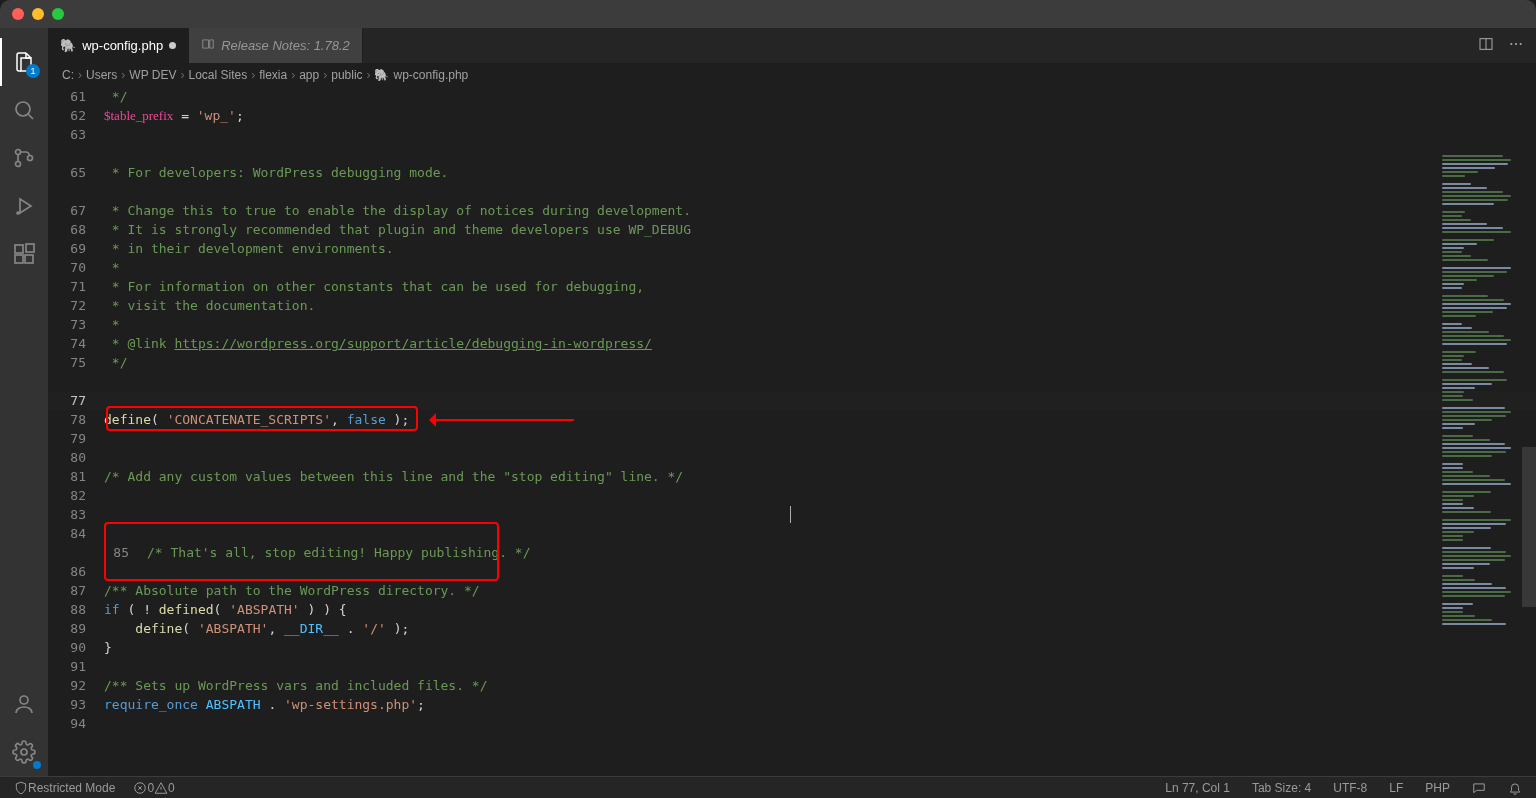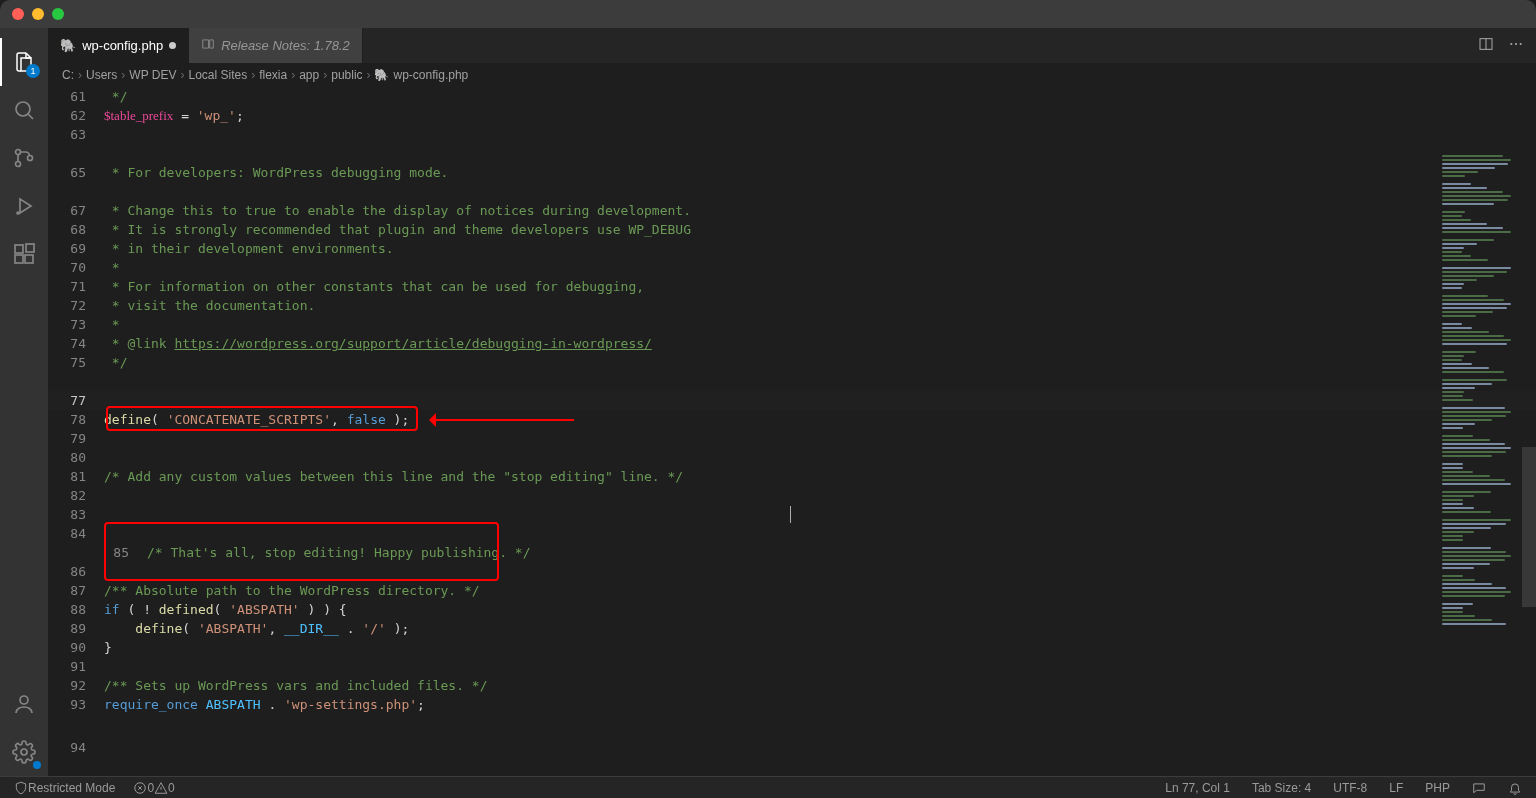--- a/index.html
+++ b/index.html
@@ -210,21 +210,21 @@
         <div class="line" style="top: 437px;"><span class="lnnum">84</span><span></span></div>
         <div class="line" style="top: 456px; padding-left: 43px;"><span class="lnnum">85</span><span><span class="c-comment">/* That's all, stop editing! Happy publishing. */</span></span></div>
         <div class="line" style="top: 475px;"><span class="lnnum">86</span><span></span></div>
         <div class="line" style="top: 494px;"><span class="lnnum">87</span><span><span class="c-comment">/** Absolute path to the WordPress directory. */</span></span></div>
         <div class="line" style="top: 513px;"><span class="lnnum">88</span><span><span class="c-kw">if</span><span class="c-punc"> ( </span><span class="c-op">!</span> <span class="c-func">defined</span><span class="c-punc">( </span><span class="c-str">'ABSPATH'</span><span class="c-punc"> ) ) {</span></span></div>
         <div class="line" style="top: 532px;"><span class="lnnum">89</span><span>    <span class="c-func">define</span><span class="c-punc">( </span><span class="c-str">'ABSPATH'</span><span class="c-punc">, </span><span class="c-const">__DIR__</span> <span class="c-op">.</span> <span class="c-str">'/'</span><span class="c-punc"> );</span></span></div>
         <div class="line" style="top: 551px;"><span class="lnnum">90</span><span><span class="c-punc">}</span></span></div>
         <div class="line" style="top: 570px;"><span class="lnnum">91</span><span></span></div>
         <div class="line" style="top: 589px;"><span class="lnnum">92</span><span><span class="c-comment">/** Sets up WordPress vars and included files. */</span></span></div>
         <div class="line" style="top: 608px;"><span class="lnnum">93</span><span><span class="c-kw">require_once</span> <span class="c-const">ABSPATH</span> <span class="c-op">.</span> <span class="c-str">'wp-settings.php'</span><span class="c-punc">;</span></span></div>
-        <div class="line" style="top: 627px; margin-top: 24px;"><span class="lnnum">94</span><span></span></div>
+        <div class="line" style="top: 627px;"><span class="lnnum">94</span><span></span></div>
       </div>
     <div class="hl-box" id="hl1" style="top: 319px; left: 58px; height: 25px; width: 312px;"></div>
     <div class="arrow" id="arrow1" style="top: 332px; left: 386px; width: 140px;"></div>
     <div class="hl-box" id="hl2" style="top: 435px; left: 56px; height: 59px; width: 395px;"></div>
     <div class="cursor" id="textcursor" style="top: 419px; left: 742px;"></div>
     <div class="minimap" id="minimap">
         <div class="mm-line" style="width: 45px; background: transparent;"></div>
         <div class="mm-line" style="width: 61px; background: rgb(74, 107, 69);"></div>
         <div class="mm-line" style="width: 69px; background: rgb(74, 107, 69);"></div>
         <div class="mm-line" style="width: 66px; background: rgb(122, 138, 160);"></div>

